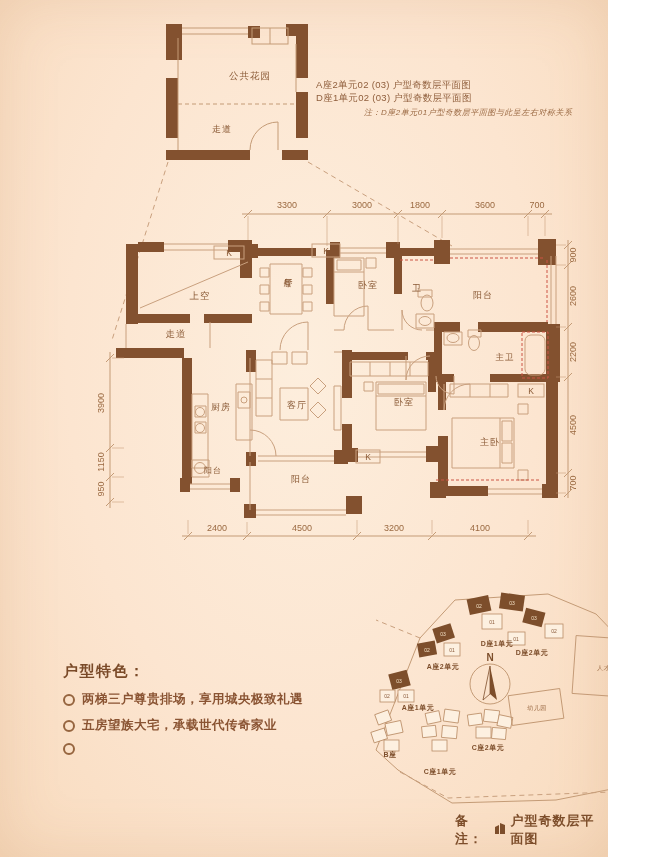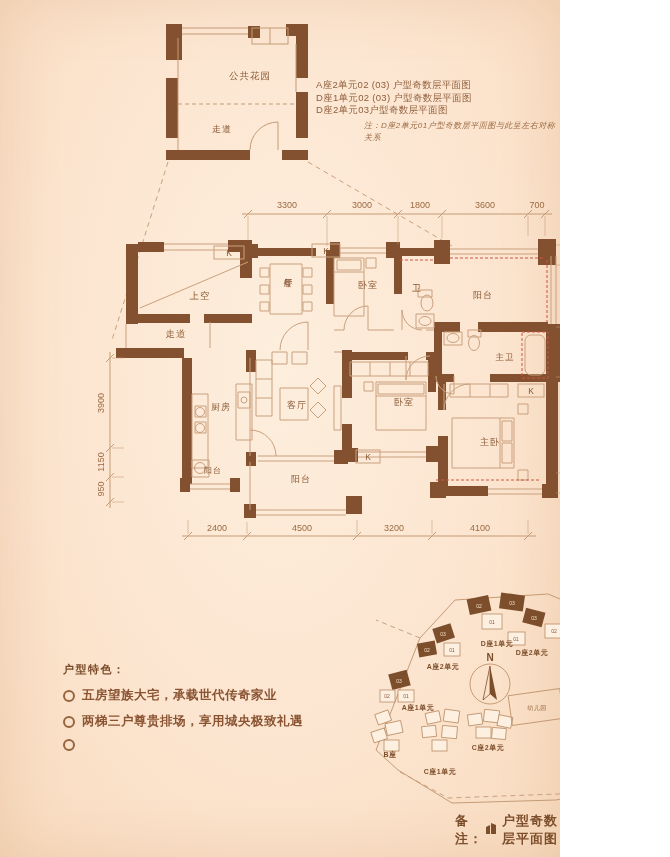--- a/index.html
+++ b/index.html
@@ -1,30 +1,29 @@
 <!DOCTYPE html>
 <html><head>
 <meta charset="utf-8">
 <style>
   html,body{margin:0;padding:0;}
   body{font-family:"Liberation Sans","DejaVu Sans",sans-serif;}
   #page{
-    position:relative;width:548px;height:857px;overflow:hidden;
+    position:relative;width:608px;height:857px;overflow:hidden;
     background:radial-gradient(ellipse at 50% 42%, #fdeedd 0%, #fce5d0 55%, #f8dbbe 100%);
     box-shadow:inset 0 0 60px rgba(190,130,80,.18);
-    padding-left:12px;
   }
   svg text{font-family:"Liberation Sans","DejaVu Sans",sans-serif;}
   .legend{
     position:absolute;left:316px;top:79px;color:#8f5e3c;
     font-size:9.5px;line-height:12.5px;letter-spacing:.3px;
   }
   .legend .note{margin-top:3px;font-size:8px;font-style:italic;color:#9c6b45;letter-spacing:.5px;margin-left:48px;}
   .features{position:absolute;left:63px;top:662px;color:#8a5433;}
-  .features .title{font-size:11px;font-weight:bold;color:#7a4a28;letter-spacing:1.5px;margin-bottom:10px;}
+  .features .title{font-size:15px;font-weight:bold;color:#7a4a28;letter-spacing:1.5px;margin-bottom:10px;}
   .features .item{display:flex;align-items:center;margin-bottom:9px;font-size:12.5px;font-weight:bold;letter-spacing:.5px;}
   .features .ring{flex:0 0 auto;width:8px;height:8px;border:2.5px solid #96653f;border-radius:50%;margin-right:7px;background:transparent;}
   .remark{position:absolute;left:455px;top:812px;display:flex;align-items:center;color:#7d4e2b;font-size:13px;font-weight:bold;letter-spacing:1px;}
   .remark .bicon{margin:0 4px 0 2px;display:inline-block;}
 </style>
 </head>
 <body>
 
 <div id="page">
 
@@ -271,33 +270,32 @@
         <text x="488" y="750">C座2单元</text>
         <text x="610" y="670" font-size="6" font-weight="normal" fill="#9c6b45">人才公寓</text>
         <text x="537" y="710" font-size="6" font-weight="normal" fill="#9c6b45">幼儿园</text>
       </g>
     </g>
   </svg>
 
   <div class="legend">
     <div>A座2单元02 (03) 户型奇数层平面图</div>
     <div>D座1单元02 (03) 户型奇数层平面图</div>
-    <div>D座2单元03户型奇数层平面图</div>
     <div class="note">注：D座2单元01户型奇数层平面图与此呈左右对称关系</div>
   </div>
 
   <div class="features">
     <div class="title">户型特色：</div>
     <div class="item">
       <span class="ring"></span>
-      <span>五房望族大宅，承载世代传奇家业</span>
+      <span>两梯三户尊贵排场，享用城央极致礼遇</span>
     </div>
     <div class="item">
       <span class="ring"></span>
-      <span>两梯三户尊贵排场，享用城央极致礼遇</span>
+      <span>五房望族大宅，承载世代传奇家业</span>
     </div>
     <div class="item">
       <span class="ring"></span>
     </div>
   </div>
 
   <div class="remark">
     <span>备注：</span>
     <span class="bicon">
       <svg width="13" height="13" viewBox="0 0 13 13">

